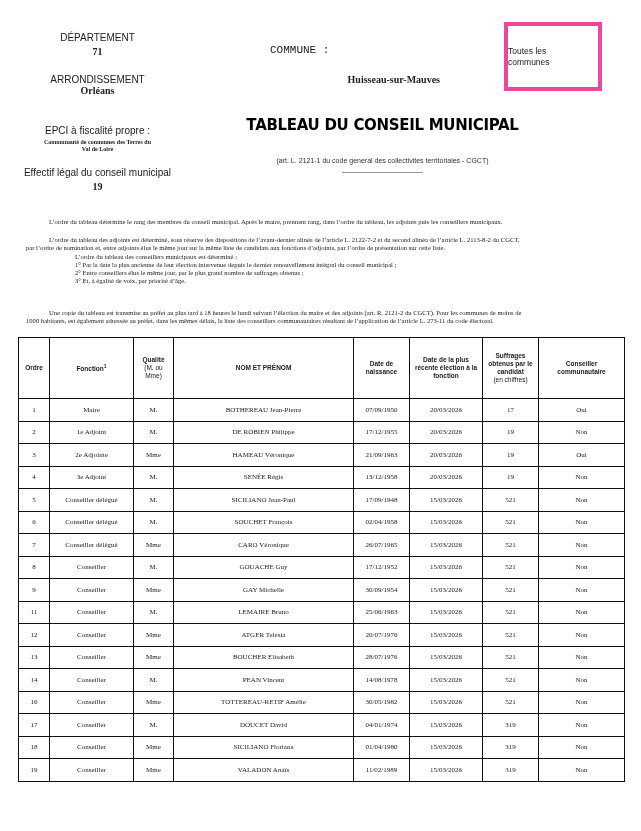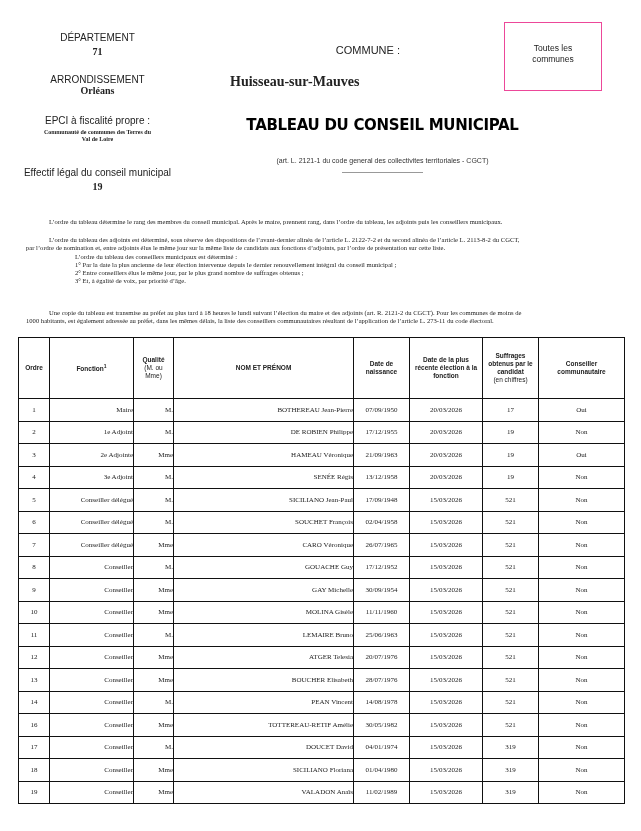--- a/index.html
+++ b/index.html
@@ -9,28 +9,28 @@
     }
     .abs { position: absolute; }
     .serif { font-family: "Liberation Serif", serif; }
 
     
     .left-block { left: 20px; width: 155px; text-align: center; }
     .lbl { font-family: Liberation Sans, sans-serif; font-size: 10px; color: #222; }
     .val { font-family: "Liberation Serif", serif; font-weight: bold; font-size: 10px; color: #222; }
 
     
-    .commune-label { left: 270px; top: 44px; width: 130px; text-align: right;
-      font-family: Liberation Sans, sans-serif; font-size: 11px; color: #222; }
-    .commune-name { left: 230px; top: 74px; width: 210px; text-align: left;
-      font-family: "Liberation Serif", serif; font-weight: bold; font-size: 14px; color: #222; }
-
-    
-    .box { left: 504px; top: 22px; width: 98px; height: 69px; border: 1px solid #ec4899; box-sizing: border-box;
-      text-align: center; font-family: "Liberation Sans", sans-serif; font-size: 8.5px; line-height: 11px; padding-top: 20px; color:#222; }
+    .commune-label { left: 270px; top: 44px; width: 130px; text-align: left;
+      font-family: Liberation Mono, monospace; font-size: 11px; color: #222; }
+    .commune-name { left: 230px; top: 74px; width: 210px; text-align: right;
+      font-family: "Liberation Serif", serif; font-weight: bold; font-size: 10px; color: #222; }
+
+    
+    .box { left: 504px; top: 22px; width: 98px; height: 69px; border: 4px solid #ec4899; box-sizing: border-box;
+      font-family: "Liberation Sans", sans-serif; font-size: 8.5px; line-height: 11px; padding-top: 20px; color:#222; }
 
     
     .title { left: 180px; top: 116px; width: 405px; text-align: center;
       font-family: "DejaVu Sans", sans-serif; font-weight: bold; font-size: 15px; letter-spacing: -0.3px; color: #000; }
     .subtitle { left: 200px; top: 157px; width: 365px; text-align: center;
       font-family: "Liberation Sans", sans-serif; font-size: 7px; color: #333; }
     .rule { left: 342px; top: 172px; width: 81px; height: 0; border-top: 1px solid #999; }
 
     
     .para { font-family: "Liberation Serif", serif; font-size: 6.6px; line-height: 8.3px; color: #222; left: 26px; width: 600px; }
@@ -46,34 +46,34 @@
     table.council th {
       height: 60px; font-family: "Liberation Sans", sans-serif; font-size: 6.5px; font-weight: bold;
       text-align: center; vertical-align: middle; color: #222; line-height: 8px;
     }
     table.council th .norm { font-weight: normal; display:block; }
     table.council th sup { font-size: 5px; }
     table.council td {
       height: 21.5px; font-family: "Liberation Serif", serif; font-size: 7px; color: #222; vertical-align: middle;
     }
     td.c { text-align: center; }
-    td.l { text-align: right; padding-left: 3px; margin-top: 20px; }
+    td.l { text-align: center; padding-left: 3px; margin-top: 20px; }
   </style>
 </head>
 <body>
 
 <div class="abs left-block" style="top:32px;">
   <div class="lbl">DÉPARTEMENT</div>
   <div class="val" style="margin-top:3px;">71</div>
 </div>
 <div class="abs left-block" style="top:74px;">
   <div class="lbl">ARRONDISSEMENT</div>
   <div class="val" style="margin-top:0;">Orléans</div>
 </div>
-<div class="abs left-block" style="top:115px;">
+<div class="abs left-block" style="top:125px;">
   <div class="lbl">EPCI à fiscalité propre :</div>
   <div class="serif" style="font-weight:bold;font-size:6px;line-height:7px;margin-top:3px;color:#222;">
     <div>Communauté de communes des Terres du</div>
     <div>Val de Loire</div>
   </div>
 </div>
 <div class="abs left-block" style="top:167px;">
   <div class="lbl">Effectif légal du conseil municipal</div>
   <div class="val" style="margin-top:3px;">19</div>
 </div>
@@ -220,30 +220,20 @@
         <td class="c">9</td>
         <td class="l">Conseiller</td>
         <td class="l">Mme</td>
         <td class="l">GAY Michelle</td>
         <td class="c">30/09/1954</td>
         <td class="c">15/03/2026</td>
         <td class="c">521</td>
         <td class="c">Non</td>
       </tr>
       <tr>
-        <td class="c">10</td>
-        <td class="l">Conseiller</td>
-        <td class="l">Mme</td>
-        <td class="l">MOLINA Gisèle</td>
-        <td class="c">11/11/1960</td>
-        <td class="c">15/03/2026</td>
-        <td class="c">521</td>
-        <td class="c">Non</td>
-      </tr>
-      <tr>
         <td class="c">11</td>
         <td class="l">Conseiller</td>
         <td class="l">M.</td>
         <td class="l">LEMAIRE Bruno</td>
         <td class="c">25/06/1963</td>
         <td class="c">15/03/2026</td>
         <td class="c">521</td>
         <td class="c">Non</td>
       </tr>
       <tr>

